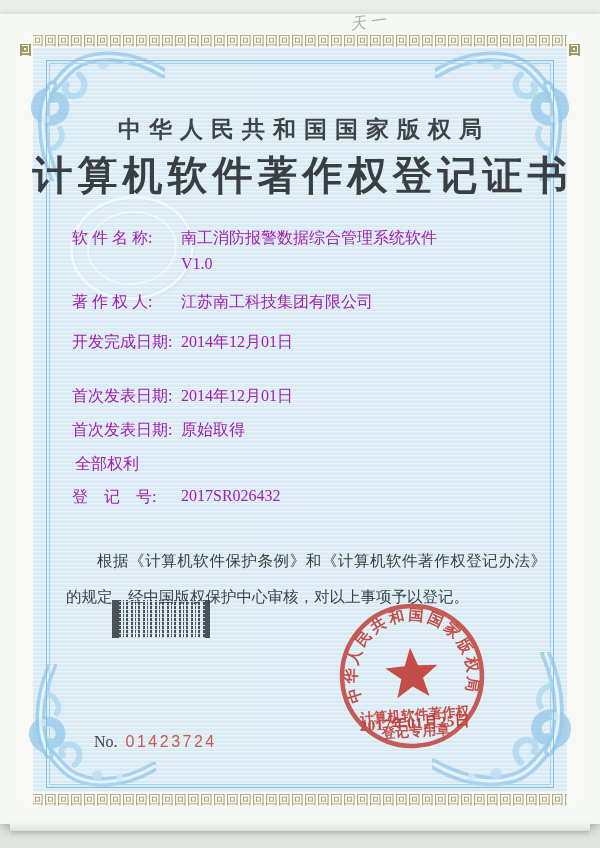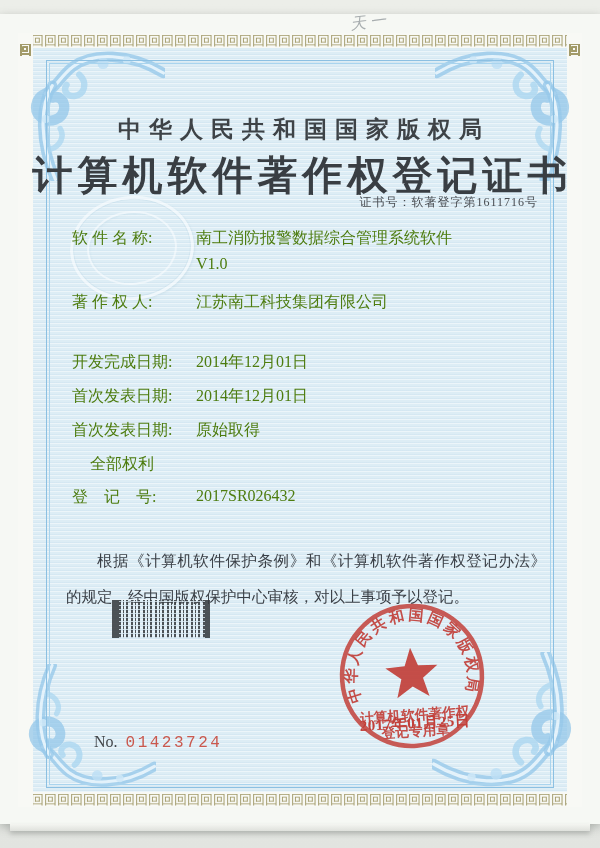--- a/index.html
+++ b/index.html
@@ -76,25 +76,25 @@
     font-size:23px;font-weight:700;color:#3e4347;letter-spacing:8px;text-indent:8px;
   }
   .cert-title{
     position:absolute;left:0;top:134px;width:100%;text-align:center;
     font-size:40px;font-weight:700;color:#393e43;letter-spacing:5px;text-indent:5px;
   }
   .certno{
     position:absolute;right:62px;top:180px;font-size:12px;color:#474b50;letter-spacing:1px;
   }
   .row{position:absolute;left:72px;display:flex;align-items:flex-start;
-    font-size:16px;color:#4d7c0f;font-weight:500;}
+    font-size:16px;color:#a21caf;font-weight:500;}
   .row .lbl{display:inline-block;min-width:106px;white-space:pre;}
-  .row .val{margin-left:18px;}
+  .row .val{margin-left:3px;}
   .val2{display:block;margin-top:6px;}
-  .r1{top:214px;} .r2{top:278px;} .r3{top:338px;} .r4{top:372px;}
+  .r1{top:214px;} .r2{top:278px;} .r3{top:318px;} .r4{top:372px;}
   .r5{top:406px;} .r6{top:440px;} .r7{top:473px;}
   .statement{
     position:absolute;left:66px;top:529px;width:480px;
     font-size:15.5px;line-height:2.3;color:#3b4047;text-indent:2em;text-align:justify;
   }
   
   .barcode{
     position:absolute;left:112px;top:586px;width:86px;height:38px;
     border-left:7px solid #383d41;border-right:5px solid #383d41;
     background:
@@ -106,21 +106,21 @@
   .seal{position:absolute;left:336px;top:586px;width:152px;height:152px;
     transform:rotate(-4deg);opacity:.92;}
   .seal-date{
     position:absolute;left:330px;top:700px;width:170px;text-align:center;
     font-size:15px;font-weight:700;color:#c2403a;letter-spacing:.5px;
     transform:rotate(-3deg);
   }
   
   .docno{position:absolute;left:94px;top:719px;font-size:16px;color:#42464a;}
   .docno .num{
-    font-family:Liberation Mono, monospace;
+    font-family:Liberation Sans, sans-serif;
     color:#c8493c;letter-spacing:2.5px;margin-left:8px;opacity:.9;
   }
 </style>
 </head>
 <body>
 
 <svg width="0" height="0" style="position:absolute">
   <defs>
     <symbol id="flourish" viewBox="0 0 170 170">
       <g fill="none" stroke-linecap="round">
@@ -165,21 +165,20 @@
   <div class="innerframe">
       <div class="innerframe-in"></div>
     </div>
 
   <div class="emboss">
       <div class="emboss-in"></div>
     </div>
 
   <div class="authority">中华人民共和国国家版权局</div>
   <div class="cert-title">计算机软件著作权登记证书</div>
-  <div class="certno"><span>证书号：</span><span>软著登字第1611716号</span></div>
 
   <div class="row r1">
     <span class="lbl">软 件 名 称:</span>
     <span class="val"><span>南工消防报警数据综合管理系统软件</span><span class="val2">V1.0</span></span>
   </div>
   <div class="row r2">
     <span class="lbl">著 作 权 人:</span>
     <span class="val">江苏南工科技集团有限公司</span>
   </div>
   <div class="row r3">

